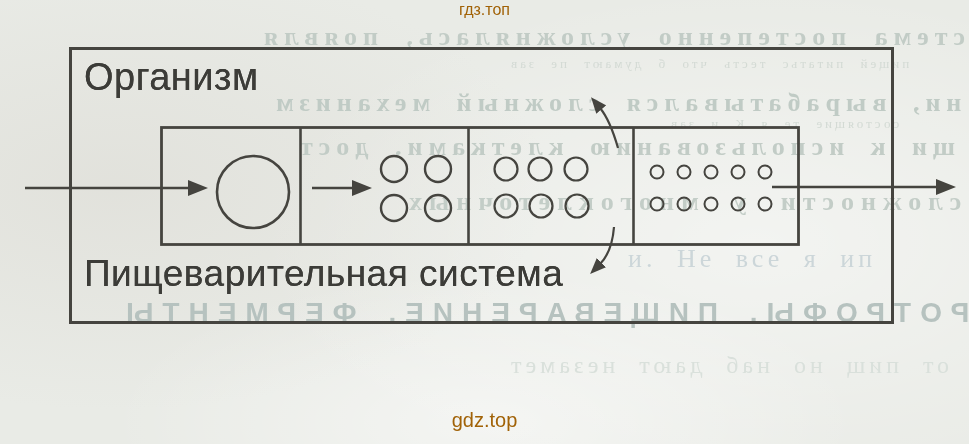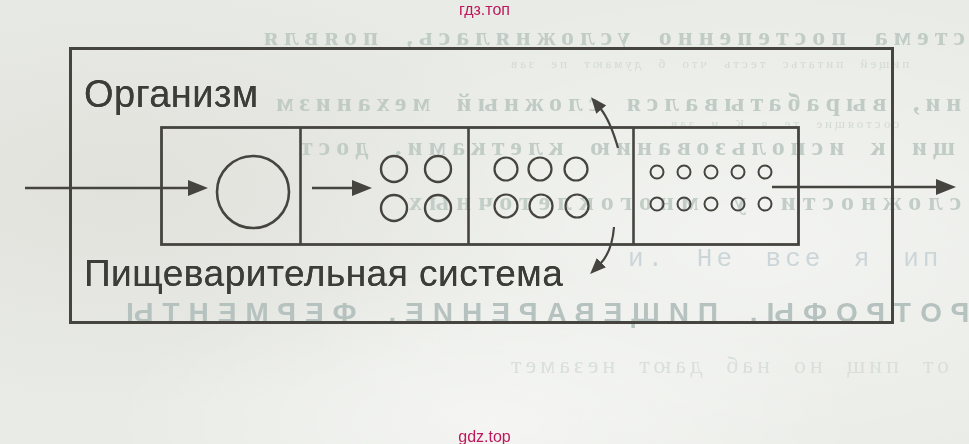--- a/index.html
+++ b/index.html
@@ -24,44 +24,44 @@
   .bleed.sans{font-family:"Liberation Sans",sans-serif;}
   .bleed.mir{transform:scaleX(-1);}
   
   #diagram-svg{position:absolute;left:0;top:0;z-index:2;}
   
   .label{
     position:absolute;z-index:3;color:#3c3c38;line-height:1;
     letter-spacing:0.5px;
     text-shadow:0 0 0.6px #3c3c38;
   }
-  #organism-label{left:84px;top:75px;font-size:38px;}
+  #organism-label{left:84px;top:58px;font-size:38px;}
   #digestive-label{left:84px;top:255px;font-size:37px;text-align:center;}
   #environment-label{left:84px;top:346px;font-size:40px;}
   
   .wm{
     position:absolute;left:50%;transform:translateX(-50%);
-    z-index:4;color:#be185d;line-height:1;
+    z-index:4;color:#a16207;line-height:1;
   }
   #wm-top{top:2px;font-size:16px;}
-  #wm-bottom{top:429px;font-size:16px;}
+  #wm-bottom{top:410px;font-size:20px;}
 </style>
 </head>
 <body>
 
 <div id="page">
 
   <div id="bleed-layer">
       <div class="bleed mir" style="top: 24px; right: 4px; font-size: 26px; font-weight: 700; letter-spacing: 6px; word-spacing: 10px; color: rgb(194, 204, 198);">стема постепенно усложнялась,  появля</div>
       <div class="bleed mir" style="top: 57px; right: 60px; font-size: 13px; font-weight: 400; letter-spacing: 3px; word-spacing: 8px; color: rgb(211, 218, 212);">пищей  питатьс   тесть   что б   думают    пе   зав</div>
       <div class="bleed mir" style="top: 90px; right: 8px; font-size: 26px; font-weight: 700; letter-spacing: 6px; word-spacing: 8px; color: rgb(192, 203, 197);">ни,  вырабатывался  сложный  механизм</div>
       <div class="bleed mir" style="top: 117px; right: 70px; font-size: 13px; font-weight: 400; letter-spacing: 3px; word-spacing: 8px; color: rgb(211, 218, 212);">состоящие  те  я  К    и   зав</div>
       <div class="bleed mir" style="top: 134px; right: 14px; font-size: 26px; font-weight: 700; letter-spacing: 6px; word-spacing: 8px; color: rgb(194, 204, 198);">щи  к  использованию  клетками,  дост</div>
       <div class="bleed mir" style="top: 189px; right: 8px; font-size: 26px; font-weight: 700; letter-spacing: 7px; word-spacing: 14px; color: rgb(195, 205, 199);">сложности  у  многоклеточных</div>
-      <div class="bleed" style="top: 246px; left: 628px; font-size: 26px; font-weight: 400; letter-spacing: 4px; word-spacing: 10px; color: rgb(204, 214, 217); font-family: Liberation Mono, monospace;">и.   Не все  я ип</div>
+      <div class="bleed" style="top: 246px; left: 628px; font-size: 26px; font-weight: 400; letter-spacing: 4px; word-spacing: 10px; color: rgb(204, 214, 217);">и.   Не все  я ип</div>
       <div class="bleed mir sans" style="top: 299px; right: 0px; font-size: 28px; font-weight: 700; letter-spacing: 9px; word-spacing: 6px; color: rgb(182, 194, 191);">РОТРОФЫ. ПИЩЕВАРЕНИЕ. ФЕРМЕНТЫ</div>
       <div class="bleed mir" style="top: 353px; right: 20px; font-size: 24px; font-weight: 400; letter-spacing: 4px; word-spacing: 10px; color: rgb(217, 224, 219);">от пищ  но    наб   дают  незамет</div>
     </div>
 
   <svg id="diagram-svg" width="969" height="444" viewBox="0 0 969 444">
     <defs>
       <marker id="ah-big" markerUnits="userSpaceOnUse" markerWidth="20" markerHeight="16" refX="2" refY="8" orient="auto">
         <path d="M0,0 L20,8 L0,16 Z" fill="#45443f"></path>
       </marker>
       <marker id="ah-small" markerUnits="userSpaceOnUse" markerWidth="16" markerHeight="13" refX="2" refY="6.5" orient="auto">

